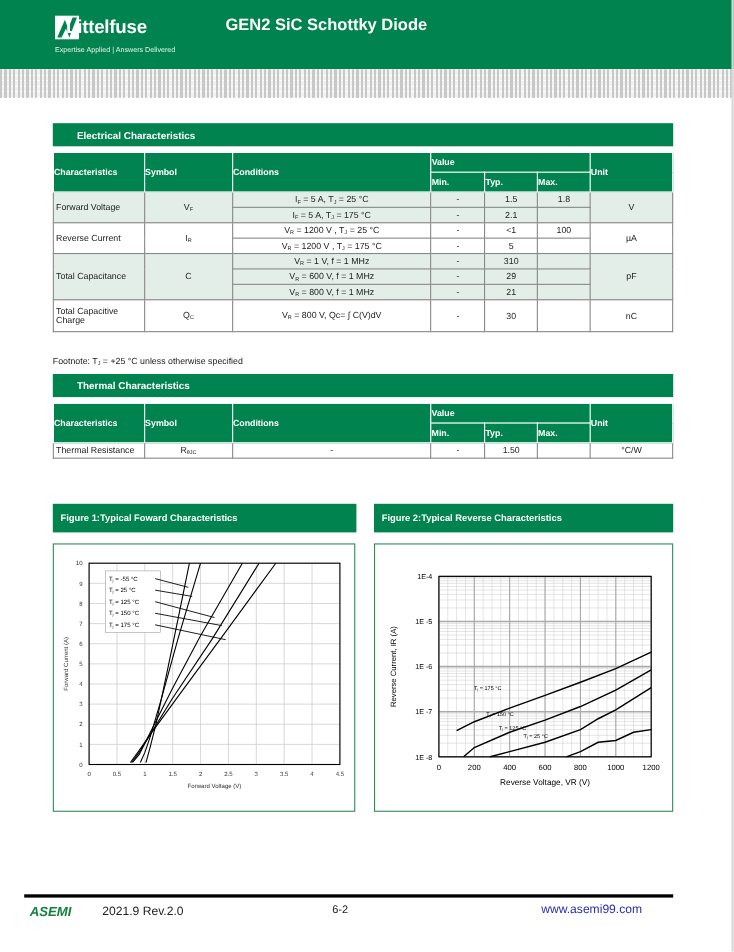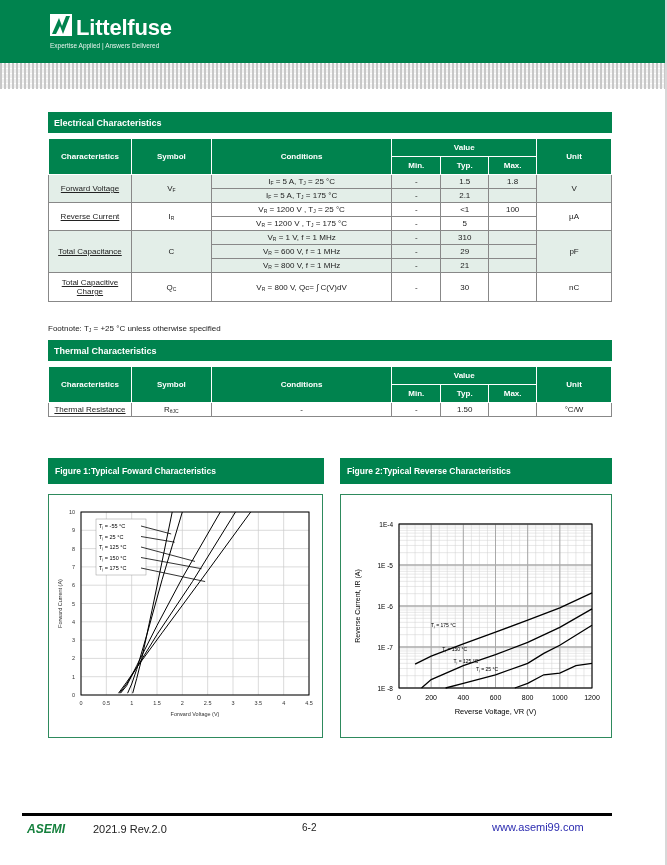--- a/index.html
+++ b/index.html
@@ -1,34 +1,34 @@
 <!DOCTYPE html>
 <html><head>
 <meta charset="utf-8">
 <style>
   * { box-sizing: border-box; margin: 0; padding: 0; }
   body { width: 667px; height: 865px; background: #fff; font-family: "Liberation Sans", sans-serif; position: relative; overflow: hidden; color: #222; }
   .header { position: absolute; left: 0; top: 0; width: 667px; height: 63px; background: #00834e; color: #fff; }
   .logo { position: absolute; left: 50px; top: 14px; }
   .logo-mark { position: absolute; left: 0; top: 0; width: 22px; height: 22px; }
-  .logo-text { position: absolute; left: 26px; top: 1px; font-size: 22px; font-weight: bold; white-space: nowrap; letter-spacing: -0.2px; }
+  .logo-text { position: absolute; left: 10px; top: 1px; font-size: 17px; font-weight: bold; white-space: nowrap; letter-spacing: -0.2px; }
   .logo-tag { position: absolute; left: 0; top: 28px; font-size: 6.5px; white-space: nowrap; color: #e8f4ee; }
   .title1 { position: absolute; left: 205px; top: 14px; font-size: 15px; font-weight: bold; white-space: nowrap; }
   .title2 { position: absolute; left: 205px; top: 40px; font-size: 12px; font-weight: bold; white-space: nowrap; }
   .hatch { position: absolute; left: 0; top: 63px; width: 667px; height: 26px;
     background-color: #f2f2f2;
     background-image:
       repeating-linear-gradient(90deg, #c8c8c8 0 2px, transparent 2px 4px),
       repeating-linear-gradient(0deg, #fff 0 1px, transparent 1px 5px);
   }
-  .section-bar { position: absolute; left: 48px; width: 564px; height: 21px; background: #00834e; color: #fff; font-size: 9px; font-weight: bold; padding: 6px 0 0 6px; }
+  .section-bar { position: absolute; left: 48px; width: 564px; height: 21px; background: #00834e; color: #fff; font-size: 9px; font-weight: bold; padding: 6px 0 0 22px; }
   table.spec { position: absolute; left: 48px; width: 564px; border-collapse: collapse; font-size: 8px; }
-  table.spec th { background: #00834e; color: #fff; font-weight: bold; border: 1px solid #fff; text-align: center; }
+  table.spec th { background: #00834e; color: #fff; font-weight: bold; border: 1px solid #fff; text-align: left; }
   table.spec td { border: 1px solid #888; text-align: center; height: 14px; padding: 0 2px; }
-  table.spec td.left { text-align: center; text-decoration: underline; }
+  table.spec td.left { text-align: left; }
   tr.shade td { background: #e3eee8; }
   sub { font-size: 5px; vertical-align: -1px; }
   .footnote { position: absolute; left: 48px; top: 324px; font-size: 8px; }
   .fig-bar { position: absolute; top: 458px; height: 26px; background: #00834e; color: #fff; font-size: 8.5px; font-weight: bold; padding: 8px 0 0 7px; }
   .fig-box { position: absolute; top: 494px; height: 244px; border: 1px solid #2e8a5d; background: #fff; text-align: right; }
   .footer-rule { position: absolute; left: 22px; top: 813px; width: 590px; height: 3px; background: #000; }
   .footer-logo { position: absolute; left: 27px; top: 822px; font-size: 12px; font-weight: bold; font-style: italic; color: #15803d; }
   .footer-rev { position: absolute; left: 93px; top: 823px; font-size: 11px; }
   .footer-page { position: absolute; left: 302px; top: 822px; font-size: 10px; }
   .footer-url { position: absolute; left: 492px; top: 821px; font-size: 11px; color: #2b2bb0; }
@@ -39,20 +39,21 @@
 
 <div class="header">
   <div class="logo">
     <svg class="logo-mark" viewBox="0 0 22 22">
       <rect x="0" y="0" width="22" height="22" fill="#fff"></rect>
       <path d="M2 20 L9 4 L12 12 L16 2 L20 2 L13 20 L10 12 L6 20 Z" fill="#00834e"></path>
     </svg>
     <span class="logo-text">Littelfuse</span>
     <span class="logo-tag">Expertise Applied | Answers Delivered</span>
   </div>
+  <div class="title1">GEN2 SiC Schottky Diode</div>
 </div>
 <div class="hatch"></div>
 
 <div class="section-bar" style="top:112px;">Electrical Characteristics</div>
 <table class="spec" id="elec-table" style="top:138px;">
   <colgroup>
       <col style="width:83px">
       <col style="width:80px">
       <col style="width:181px">
       <col style="width:49px">

